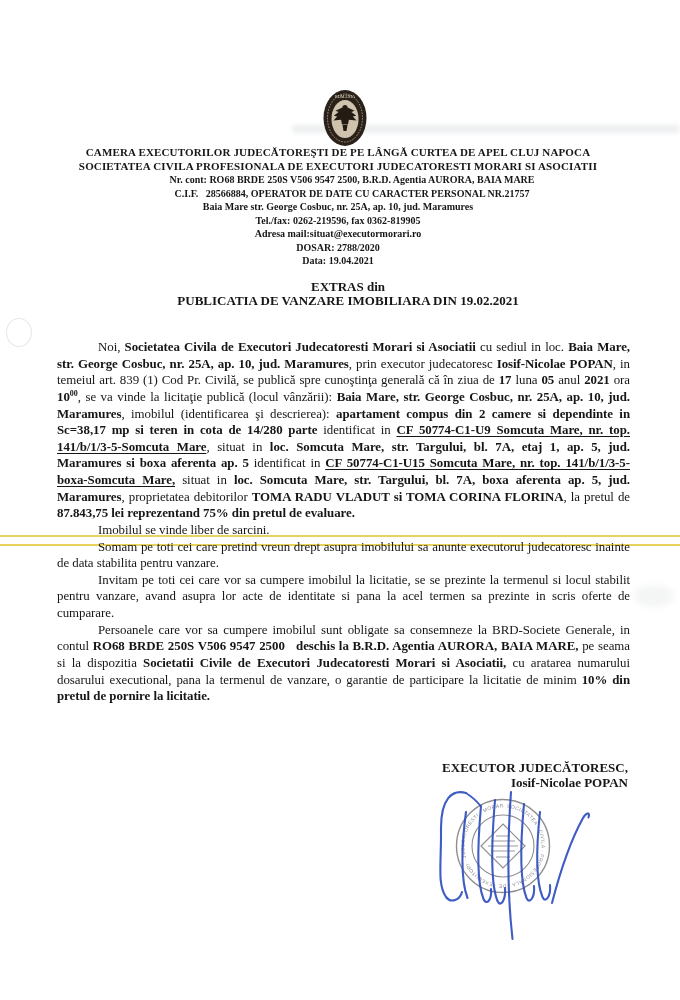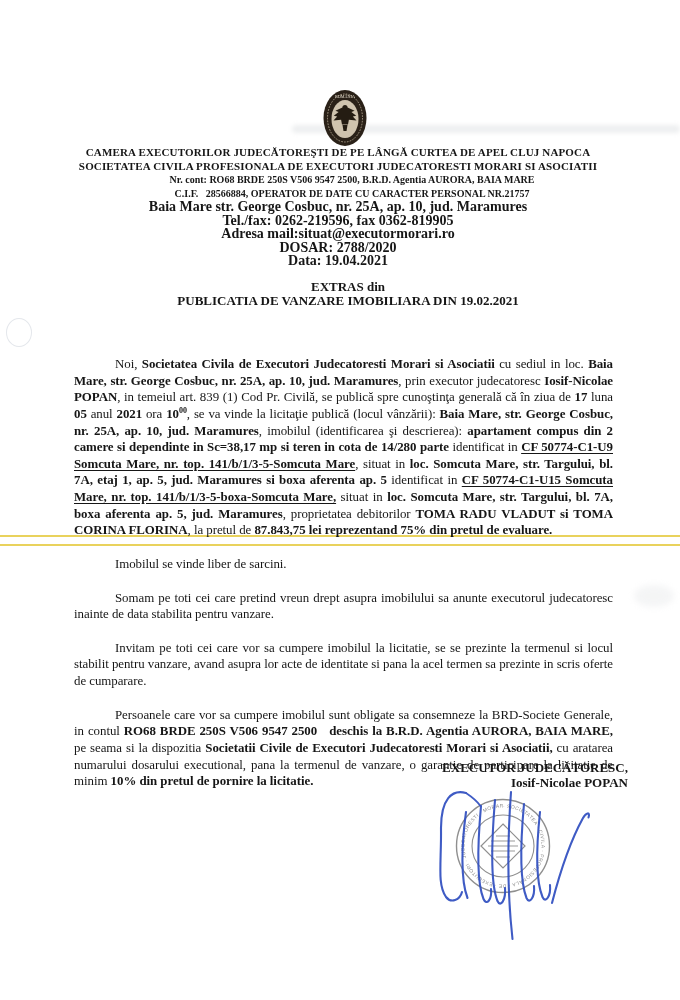--- a/index.html
+++ b/index.html
@@ -13,28 +13,28 @@
   .smudge-band{position:absolute;left:292px;top:125px;width:388px;height:8px;background:#d2d6d9;
     opacity:.38;filter:blur(2px);border-radius:4px;}
   .smudge-right{position:absolute;left:634px;top:585px;width:40px;height:22px;background:#cfd3d6;
     opacity:.22;filter:blur(3px);border-radius:50%;}
   
   .seal-logo{position:absolute;left:322px;top:88px;width:46px;height:60px;}
   .letterhead{position:absolute;left:0;top:146px;width:676px;text-align:center;font-weight:700;}
   .lh-line{line-height:13.5px;white-space:nowrap;}
   .lh-lg{font-size:11px;letter-spacing:.15px;}
   .lh-md{font-size:10px;margin-left:28px;}
-  .lh-sm{font-size:14px;}
+  .lh-sm{font-size:10px;}
   
   .doc-title{position:absolute;left:8px;top:280px;width:680px;text-align:center;font-weight:700;
     font-size:13px;line-height:13.8px;}
   
   .body-col{position:absolute;left:57px;top:339px;width:573px;font-size:12.9px;line-height:16.62px;
     letter-spacing:-.05px;text-align:justify;}
-  .body-col p{margin:17px;text-indent:41px;}
+  .body-col p{margin:0;text-indent:41px;}
   .b{font-weight:700;}
   .u{text-decoration:underline;text-decoration-thickness:1.3px;text-underline-offset:2px;}
   sup{font-size:.62em;vertical-align:super;line-height:0;}
   
   .hl-line{position:absolute;left:0;width:680px;height:1.8px;background:#e3c52e;opacity:.78;z-index:0;}
   .hl-upper{top:535px;}
   .hl-lower{top:544px;}
   .body-col{z-index:1;}
   
   .signature-block{position:absolute;left:360px;top:761px;width:268px;text-align:right;

